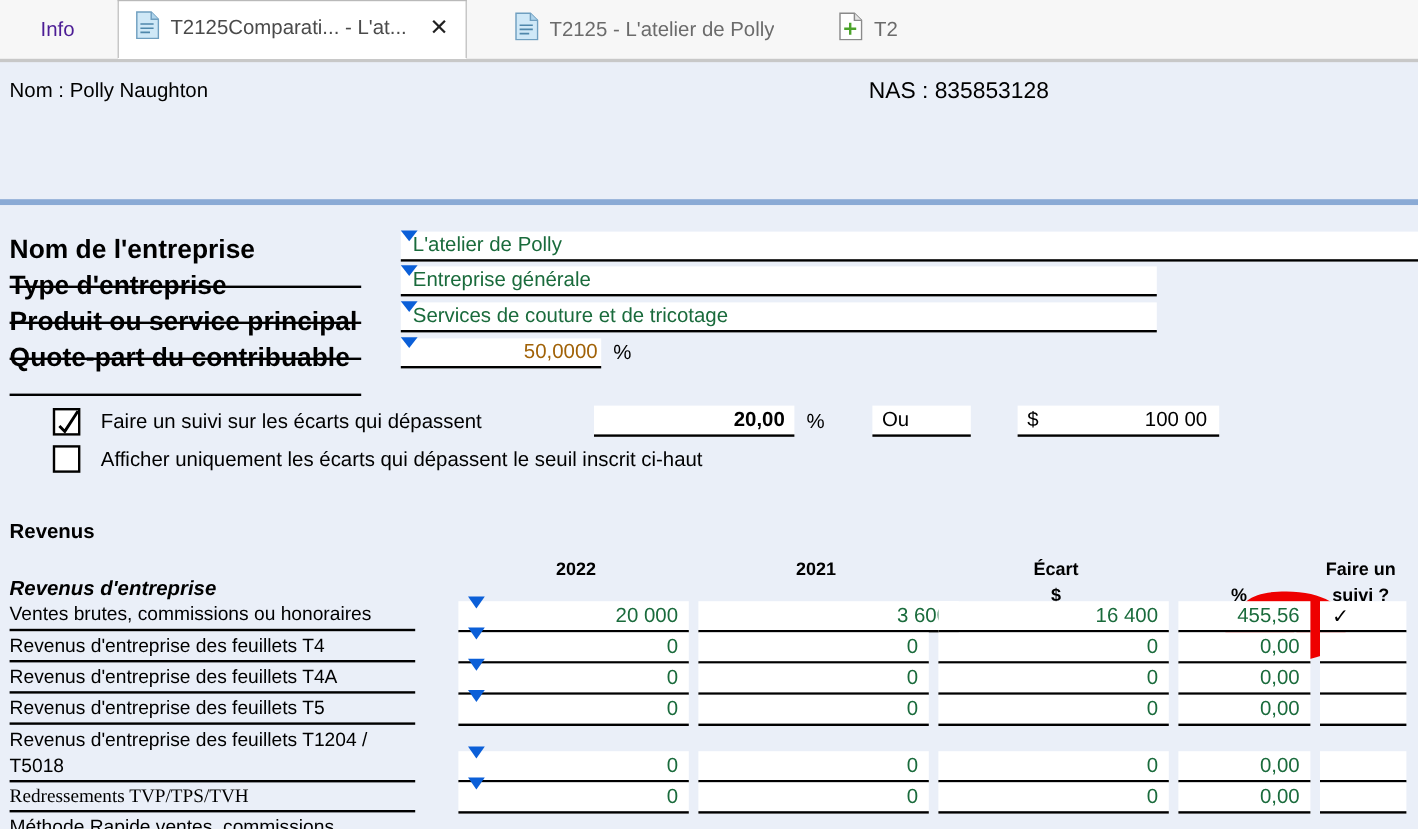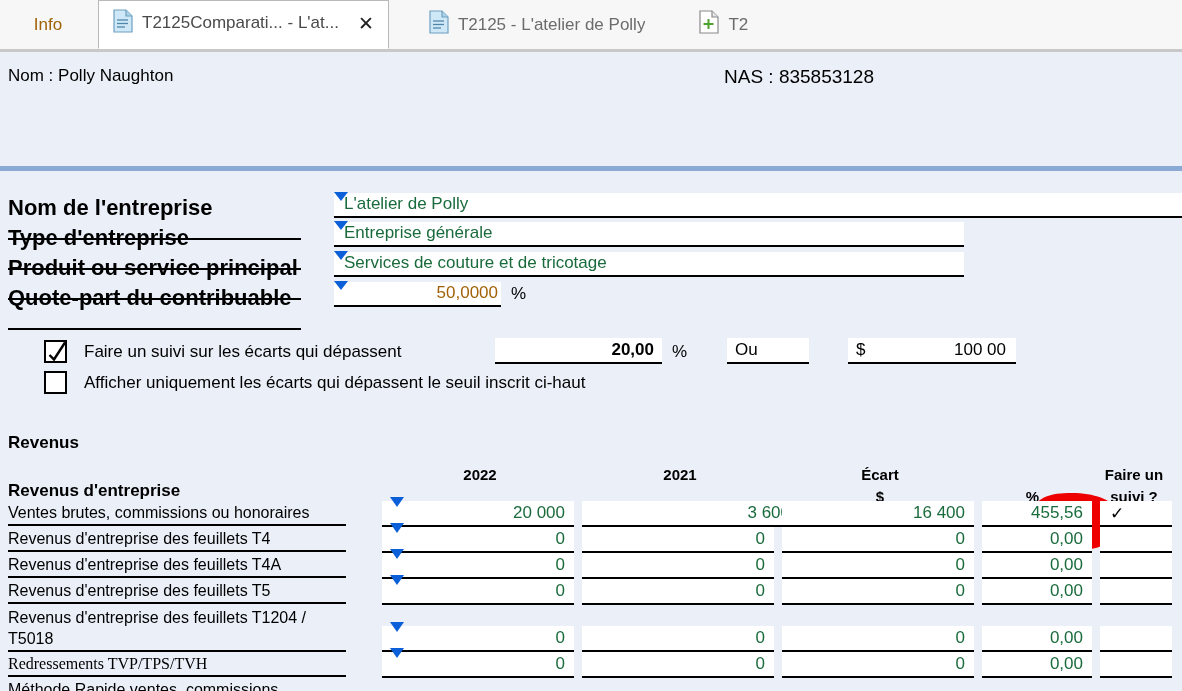--- a/index.html
+++ b/index.html
@@ -14,21 +14,21 @@
   
   #tabbar {
     position: absolute; left: 0; top: 0; width: 1182px; height: 52px;
     background: #f7f7f7;
     border-bottom: 3px solid #c8c8c8;
     display: flex; align-items: stretch;
   }
   .infoitem {
     display: flex; align-items: center; justify-content: center;
     width: 96px; height: 49px;
-    font-size: 17px; color: #a16207;
+    font-size: 17px; color: #4c1d95;
   }
   .tab {
     display: flex; align-items: center; gap: 9px;
     height: 49px; padding: 0 14px;
     font-size: 17px; color: #6b6b6b;
     white-space: nowrap;
     position: relative;
   }
   .tab.active {
     background: #ffffff;
@@ -242,21 +242,21 @@
   <div class="secthdr" style="left:8px; top:262px;">Revenus</div>
 
   <div class="colhdr" style="left:400px; top:265px; width:160px;">2022</div>
   <div class="colhdr" style="left:600px; top:265px; width:160px;">2021</div>
   <div class="colhdr" style="left:800px; top:265px; width:160px;">Écart</div>
   <div class="colhdr" style="left:800px; top:287px; width:160px;">$</div>
   <div class="colhdr" style="left:955px; top:287px; width:155px;">%</div>
   <div class="colhdr" style="left:1090px; top:265px; width:88px;">Faire un</div>
   <div class="colhdr" style="left:1090px; top:287px; width:88px;">suivi ?</div>
 
-  <div class="secthdr" style="left:8px; top:310px;">Revenus d'entreprise</div>
+  <div class="secthdr" style="left:8px; top:310px;font-style:italic;">Revenus d'entreprise</div>
 
   <div class="rowlbl" style="left:8px; top:332px; width:338px;">Ventes brutes, commissions ou honoraires</div>
   <div class="rowlbl" style="left:8px; top:358px; width:338px;">Revenus d'entreprise des feuillets T4</div>
   <div class="rowlbl" style="left:8px; top:384px; width:338px;">Revenus d'entreprise des feuillets T4A</div>
   <div class="rowlbl" style="left:8px; top:410px; width:338px;">Revenus d'entreprise des feuillets T5</div>
   <div class="rowlbl" style="left:8px; top:436px; width:338px; line-height:21px;">Revenus d'entreprise des feuillets T1204 / T5018</div>
   <div class="rowlbl" style="left:8px; top:483px; width:338px;font-family:Liberation Serif, serif;">Redressements TVP/TPS/TVH</div>
   <div class="rowlbl" style="left:8px; top:509px; width:338px;">Méthode Rapide ventes, commissions</div>
 
   <div class="ctri" style="left:390px; top:326px;"></div>

